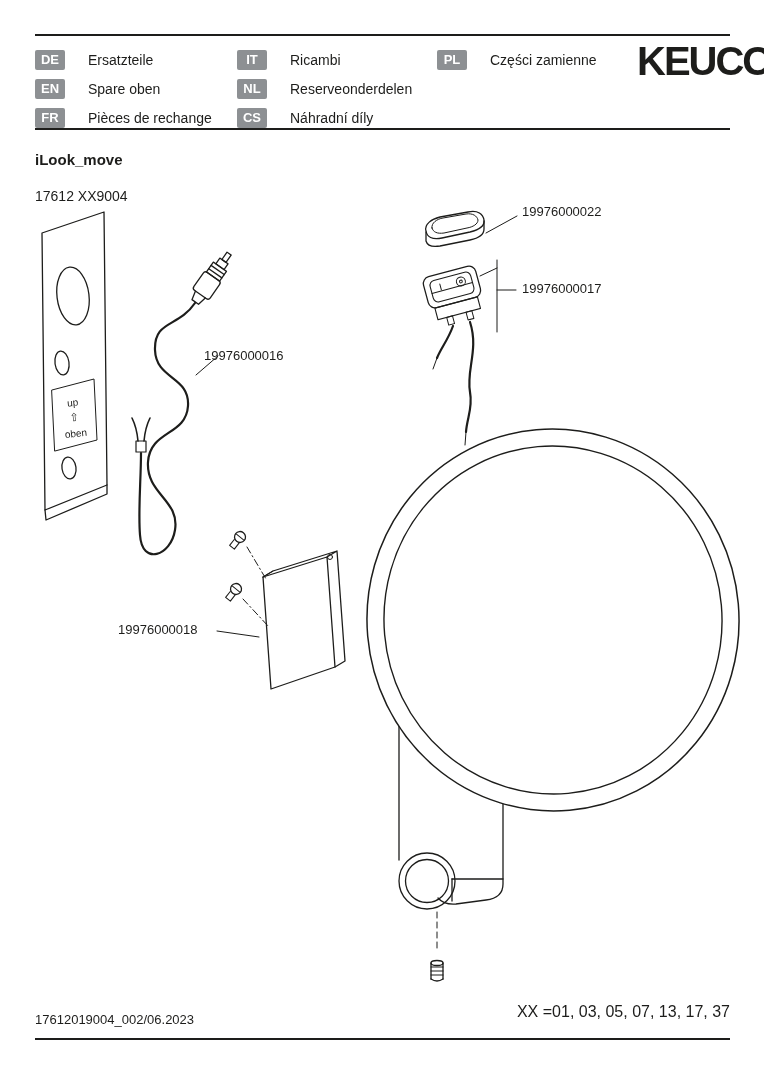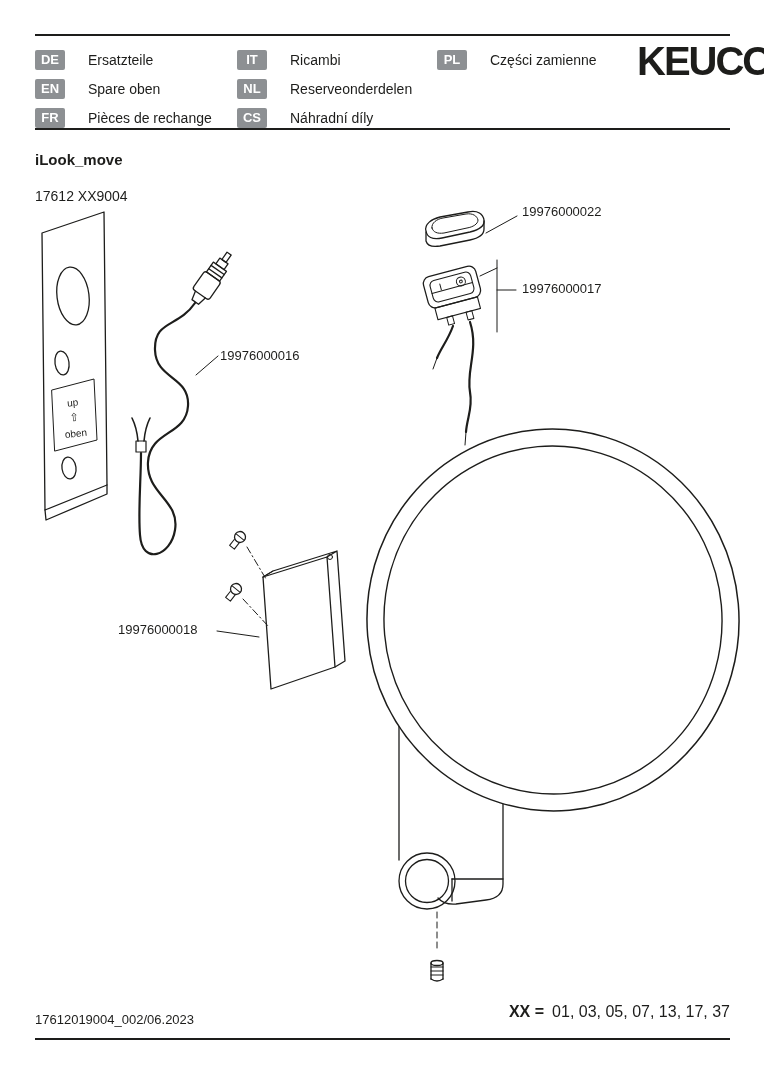--- a/index.html
+++ b/index.html
@@ -23,21 +23,21 @@
 
   .title-block{position:absolute;left:35px;top:151px}
   .title-name{font-weight:bold;font-size:15px}
   .title-model{font-size:14px;margin-top:20px}
 
   .diagram-svg{position:absolute;left:0;top:0}
 
   .part-label{position:absolute;font-size:13px;white-space:nowrap}
 
   .variants{position:absolute;right:34px;top:1003px;font-size:16px;white-space:nowrap}
-  .variants .b{font-weight:bold;margin-right:8px}
+  .variants .b{font-weight:normal;margin-right:0}
 
   .footer-id{position:absolute;left:35px;top:1012px;font-size:13px}
 </style>
 </head>
 <body>
 
 <div class="page">
 
   <div class="rule rule-top"></div>
   <div class="rule rule-header"></div>
@@ -183,21 +183,21 @@
         <path d="M431,963 L431,979 M443,963 L443,979"></path>
         <path d="M431,967 H443 M431,971 H443 M431,975 H443" stroke-width="1"></path>
         <path d="M431,979 Q437,983 443,979"></path>
       </g>
 
     </g>
   </svg>
 
   <div class="part-label" style="left:522px;top:204px">19976000022</div>
   <div class="part-label" style="left:522px;top:281px">19976000017</div>
-  <div class="part-label" style="left:220px;top:348px">19976000016</div>
+  <div class="part-label" style="left:204px;top:348px">19976000016</div>
   <div class="part-label" style="left:118px;top:622px">19976000018</div>
 
   <div class="variants">
     <span class="b">XX =</span><span>01, 03, 05, 07, 13, 17, 37</span>
   </div>
 
   <div class="footer-id">17612019004_002/06.2023</div>
 
 </div>
 

